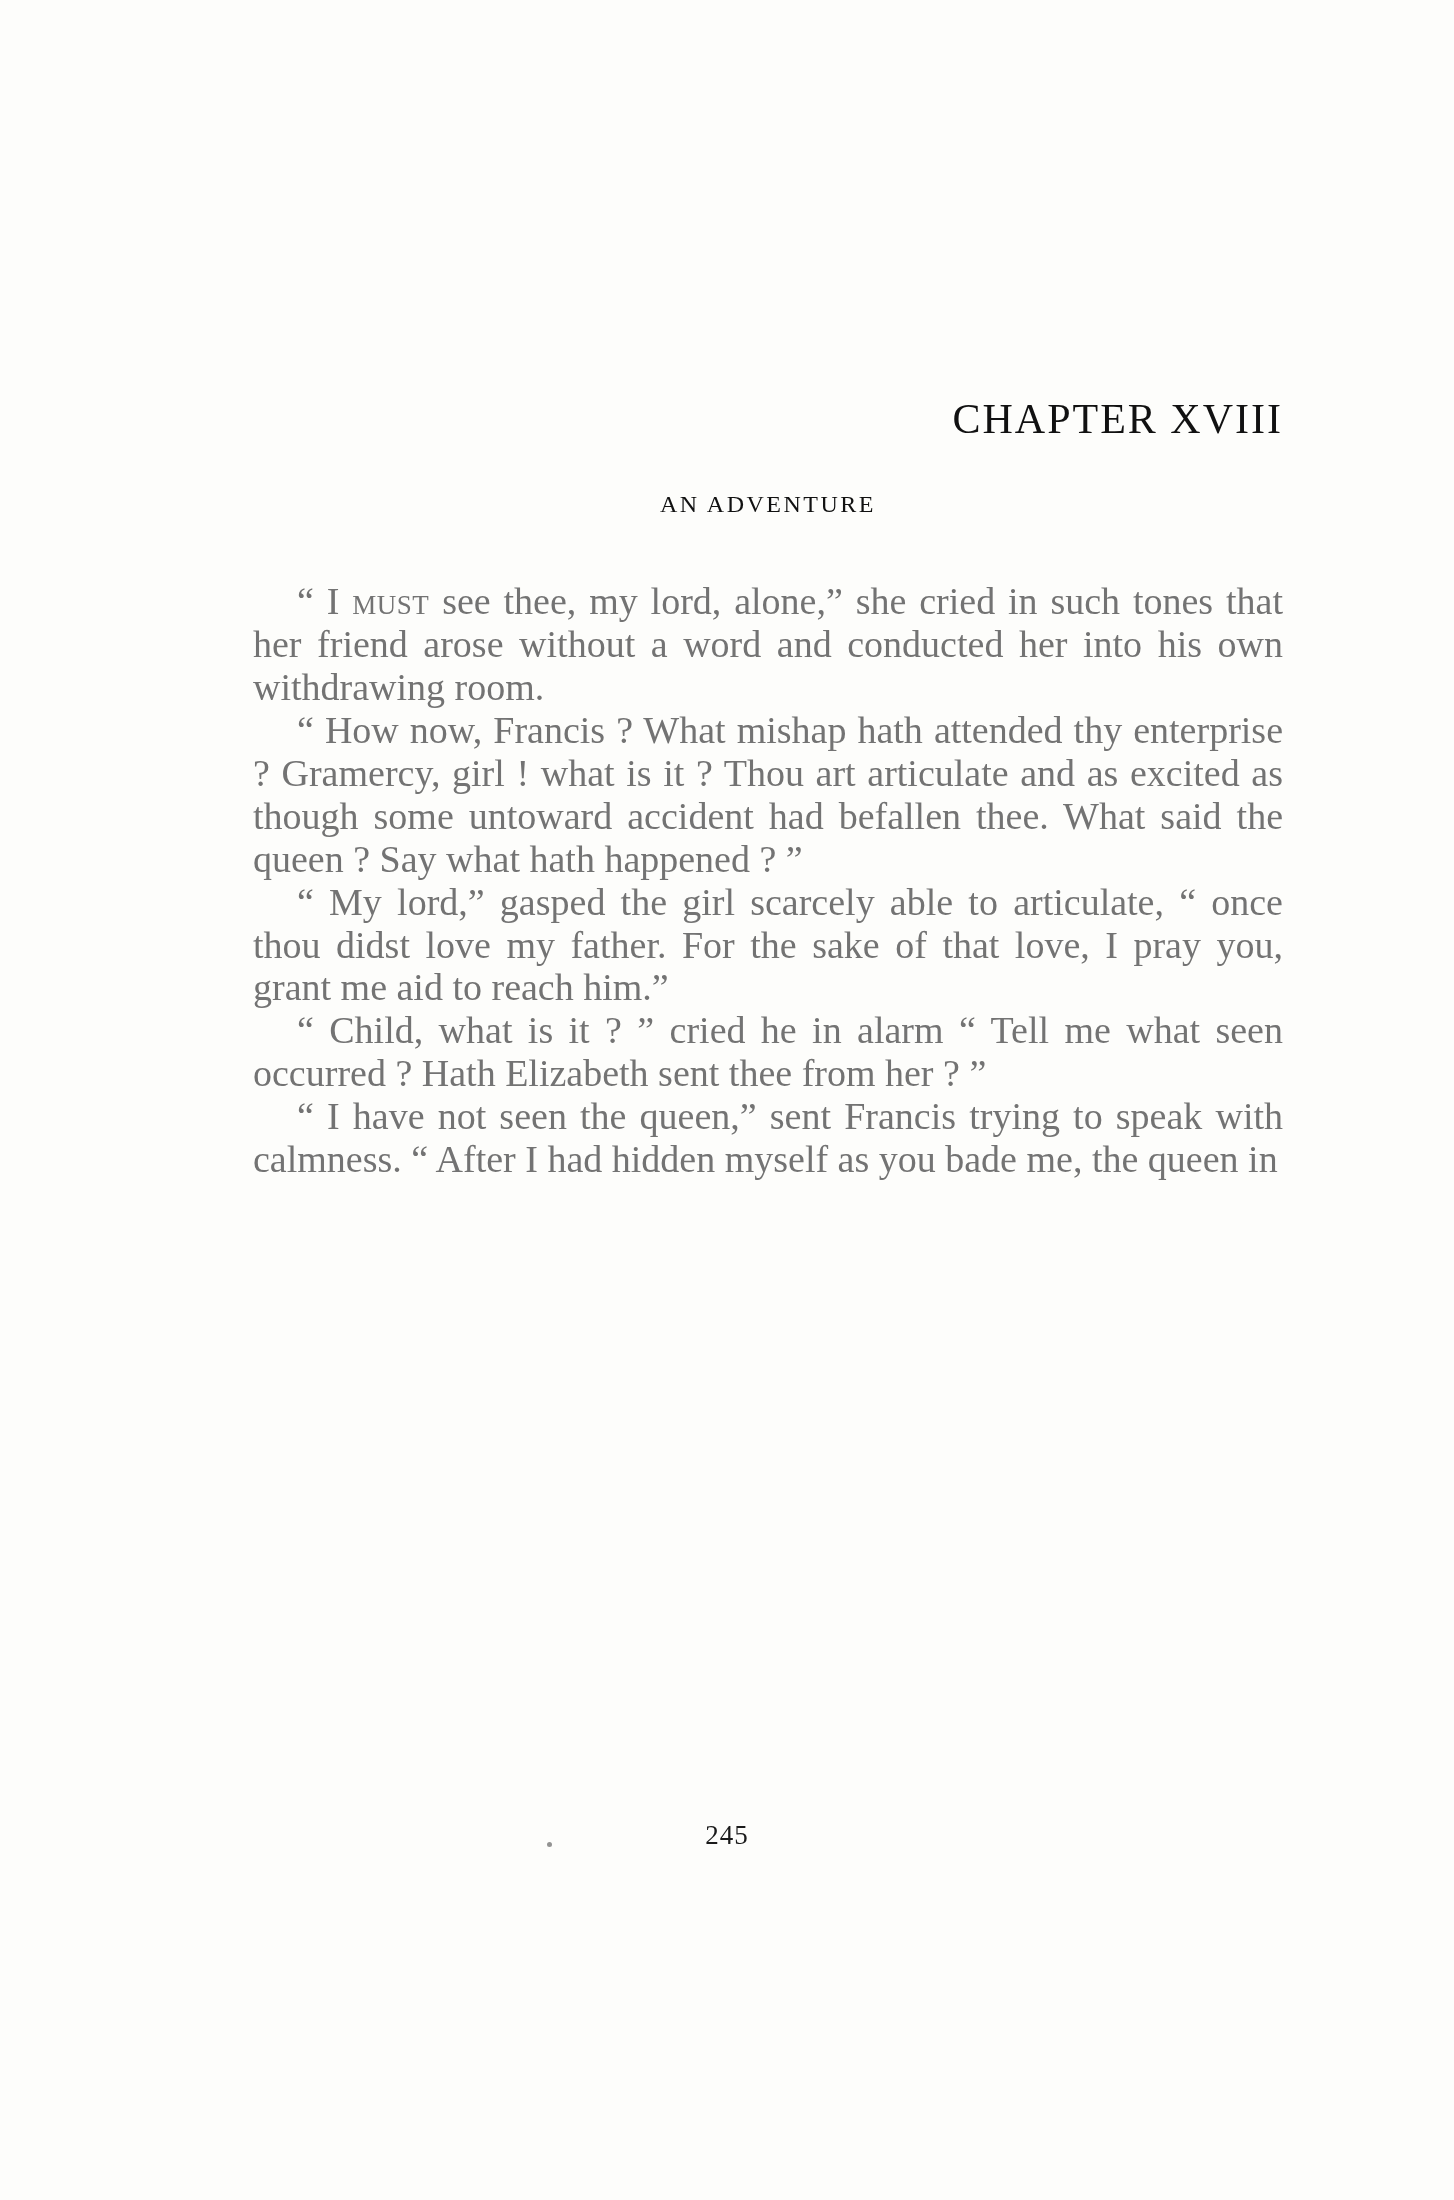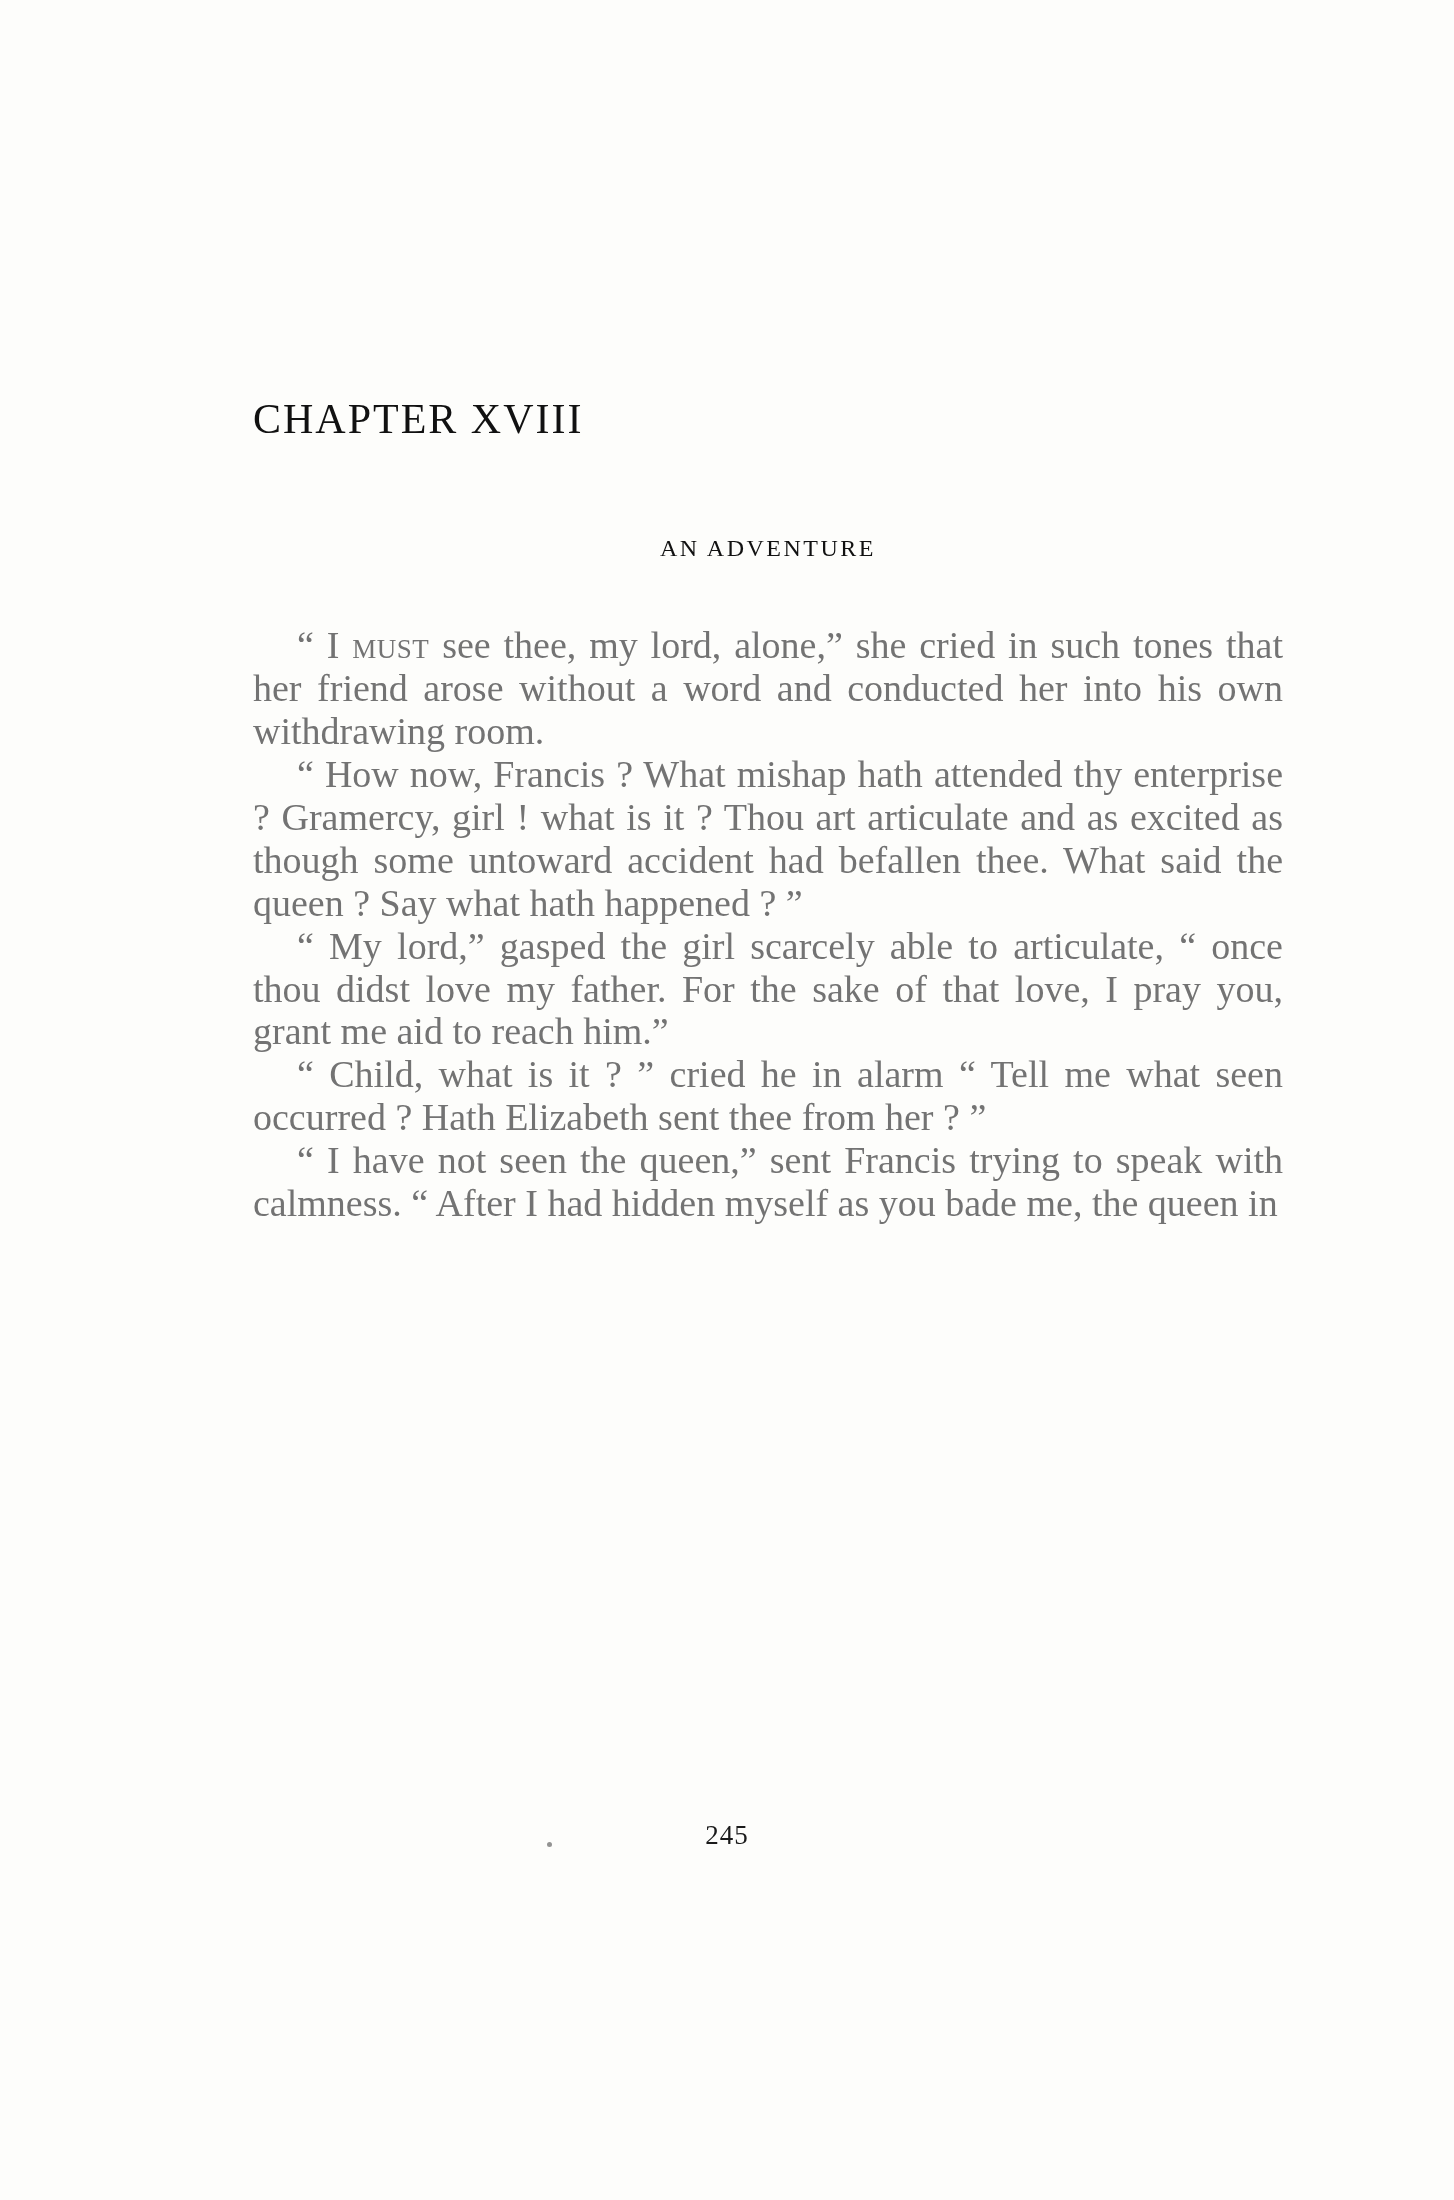--- a/index.html
+++ b/index.html
@@ -22,32 +22,32 @@
     height: 2200px;
     background: #fdfdfb;
   }
   .text-block {
     position: absolute;
     left: 253px;
     top: 395px;
     width: 1030px;
   }
   .chapter-title {
-    text-align: left;
+    text-align: right;
     font-size: 42px;
     letter-spacing: 2px;
     font-weight: normal;
     margin: 0 0 0 0;
     color: #111;
   }
   .chapter-subtitle {
     text-align: center;
     font-size: 24px;
     letter-spacing: 2.5px;
-    margin: 92px 0 0 0;
+    margin: 48px 0 0 0;
     color: #111;
   }
   .body-copy {
     margin-top: 62px;
   }
   p.para {
     margin: 0;
     text-indent: 44px;
     font-size: 38px;
     line-height: 1.13;

